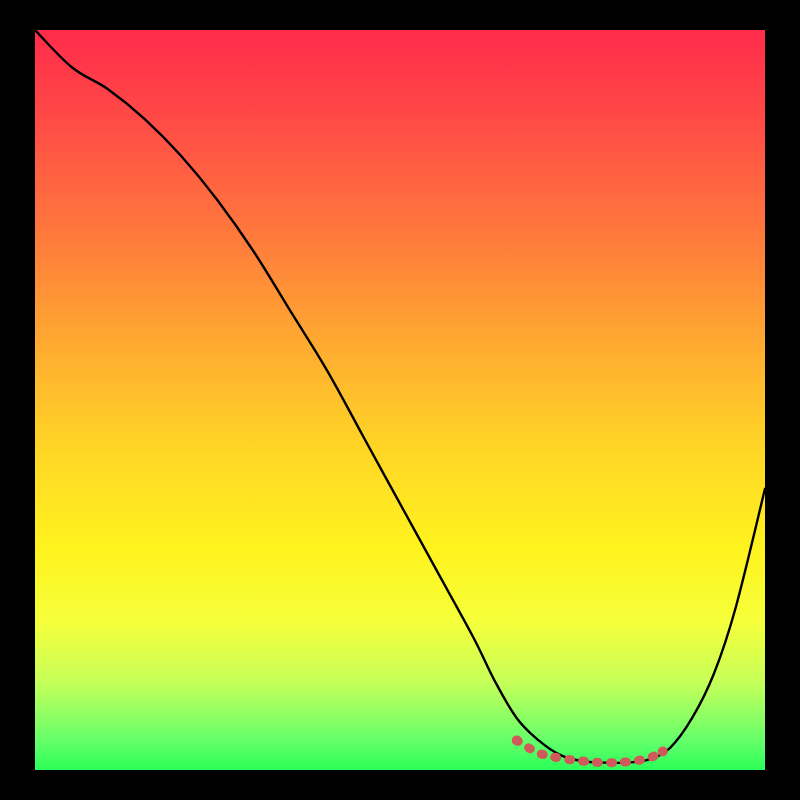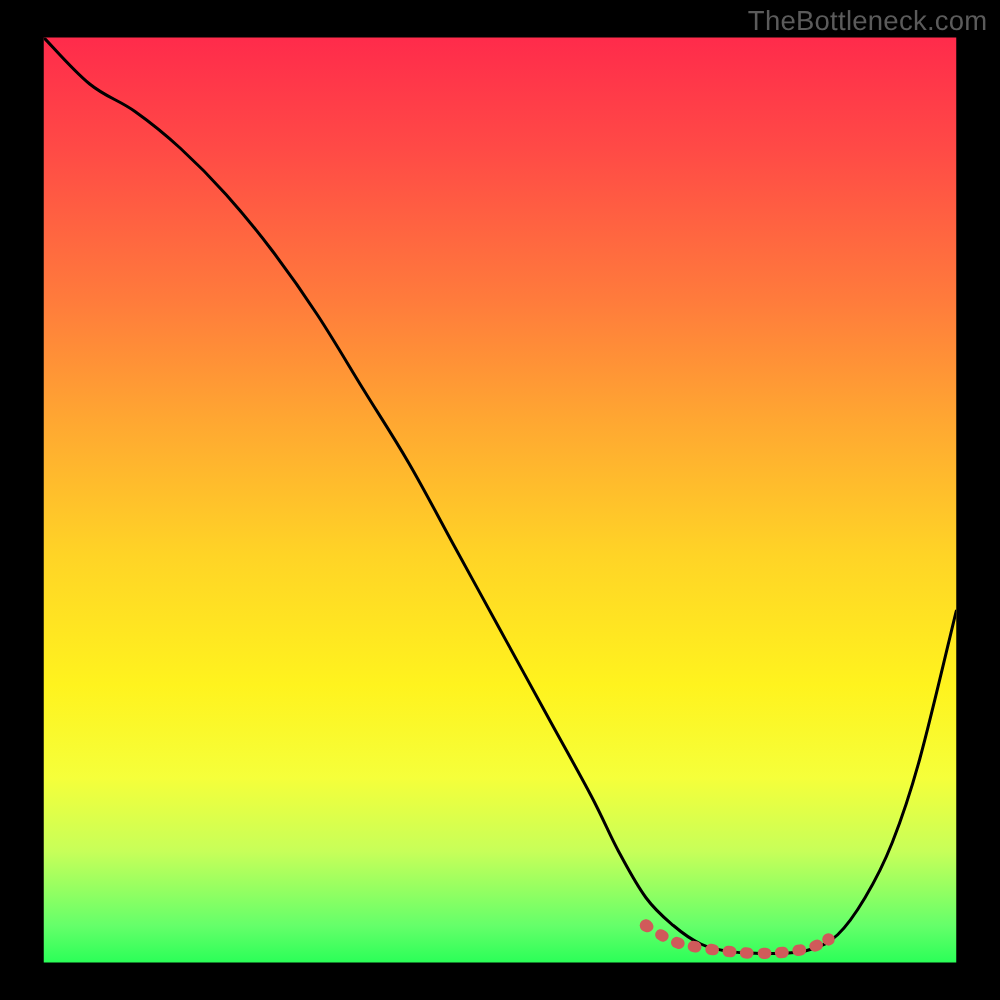--- a/index.html
+++ b/index.html
@@ -51,21 +51,20 @@
     position: absolute;
     left: 0;
     top: 0;
     width: 730px;
     height: 740px;
   }
 </style>
 </head>
 <body>
 <div class="frame">
-  <div class="watermark">TheBottleneck.com</div>
 
   <div class="plot-area">
     <svg id="curve-svg" viewBox="0 0 730 740" preserveAspectRatio="none">
         <path d="M 0.0 0.0 C 6.6 6.7, 23.4 26.3, 36.5 37.0 C 49.6 47.7, 59.9 49.9, 73.0 59.2 C 86.1 68.5, 96.4 76.8, 109.5 88.8 C 122.6 100.8, 132.9 111.1, 146.0 125.8 C 159.1 140.5, 169.4 152.9, 182.5 170.2 C 195.6 187.5, 205.9 202.0, 219.0 222.0 C 232.1 242.0, 242.4 259.9, 255.5 281.2 C 268.6 302.5, 278.9 317.8, 292.0 340.4 C 305.1 363.0, 315.4 383.0, 328.5 407.0 C 341.6 431.0, 351.9 449.6, 365.0 473.6 C 378.1 497.6, 388.4 516.2, 401.5 540.2 C 414.6 564.2, 427.5 586.8, 438.0 606.8 C 448.5 626.8, 452.0 636.5, 459.9 651.2 C 467.8 665.9, 473.9 677.5, 481.8 688.2 C 489.7 698.9, 495.8 703.7, 503.7 710.4 C 511.6 717.1, 517.7 721.5, 525.6 725.2 C 533.5 728.9, 539.6 729.8, 547.5 731.1 C 555.4 732.5, 561.5 732.3, 569.4 732.6 C 577.3 732.9, 583.4 733.1, 591.3 732.6 C 599.2 732.1, 605.3 732.3, 613.2 729.6 C 621.1 727.0, 627.2 725.3, 635.1 717.8 C 643.0 710.3, 649.1 701.5, 657.0 688.2 C 664.9 674.9, 671.0 663.8, 678.9 643.8 C 686.8 623.8, 691.6 610.5, 700.8 577.2 C 710.0 543.9, 724.7 480.1, 730.0 458.8" fill="none" stroke="#000000" stroke-width="2.4" stroke-linecap="round" stroke-linejoin="round"></path>
         <path d="M 481.8 710.4 C 485.7 712.7, 495.8 719.8, 503.7 723.0 C 511.6 726.2, 517.7 726.7, 525.6 728.2 C 533.5 729.6, 539.6 730.3, 547.5 731.1 C 555.4 731.9, 561.5 732.5, 569.4 732.6 C 577.3 732.7, 583.4 732.7, 591.3 731.9 C 599.2 731.1, 606.6 730.0, 613.2 728.2 C 619.8 726.3, 625.2 722.7, 627.8 721.5" fill="none" stroke="#d05a5a" stroke-width="9" stroke-linecap="round" stroke-linejoin="round" stroke-dasharray="2 12"></path>
         <circle cx="481.8" cy="710.4" r="5" fill="#d05a5a"></circle>
         <circle cx="627.8" cy="721.5" r="5" fill="#d05a5a"></circle>
       </svg>
   </div>
 </div>

